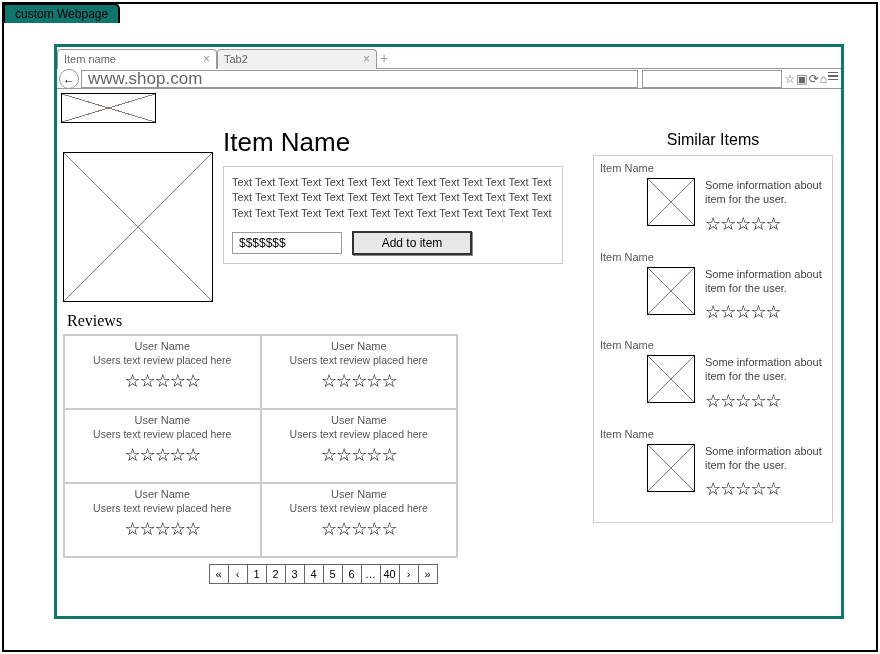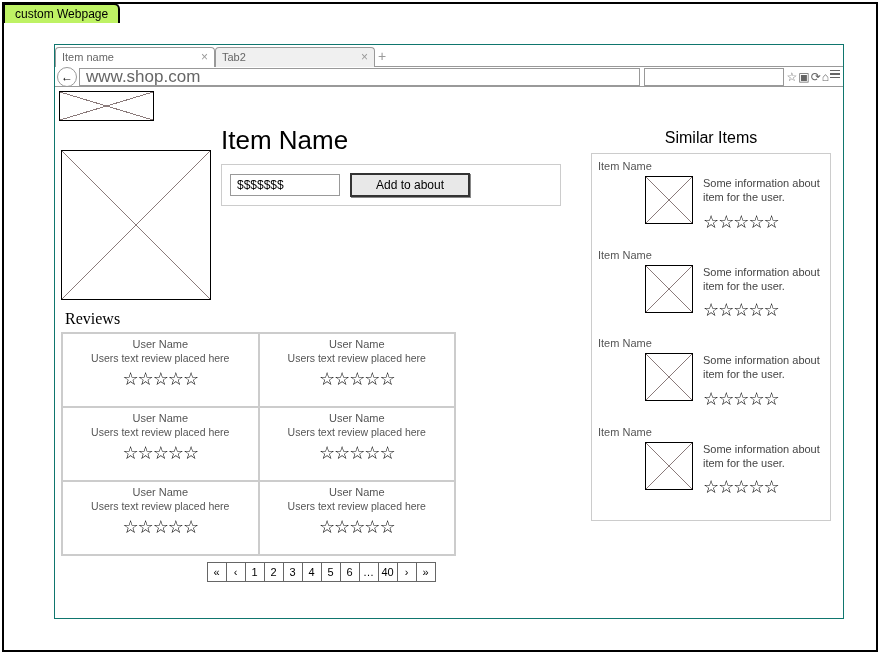--- a/index.html
+++ b/index.html
@@ -1,19 +1,19 @@
 <!DOCTYPE html>
 <html><head>
 <meta charset="utf-8">
 <style>
 * { box-sizing: border-box; margin: 0; padding: 0; }
 body { font-family: Arial, sans-serif; font-size: 12px; background: #fff; width: 880px; height: 654px; position: relative; }
 .outer-frame { border: 2px solid #000; width: 876px; height: 650px; position: absolute; top: 2px; left: 2px; }
-.tab-label { position: absolute; top: -1px; left: -1px; background: #bef264; border: 2px solid #000; border-bottom: none; padding: 2px 10px; font-size: 12px; border-top-right-radius: 6px; }
-.browser-frame { border: 1px solid #0f766e; position: absolute; top: 40px; left: 50px; width: 790px; height: 575px; }
+.tab-label { position: absolute; top: -1px; left: -1px; background: #0f766e; border: 2px solid #000; border-bottom: none; padding: 2px 10px; font-size: 12px; border-top-right-radius: 6px; }
+.browser-frame { border: 3px solid #0f766e; position: absolute; top: 40px; left: 50px; width: 790px; height: 575px; }
 .tabs-row { display: flex; align-items: center; border-bottom: 1px solid #999; height: 22px; }
 .tab { display: flex; align-items: center; justify-content: space-between; width: 160px; height: 20px; border: 1px solid #999; border-bottom: none; border-top-left-radius: 4px; border-top-right-radius: 4px; margin-top: 2px; margin-left: 0; padding: 0 6px; font-size: 11px; color: #666; background: #fff; }
 .tab.inactive { background: #f0f0f0; }
 .tab .close { font-size: 12px; color: #999; cursor: pointer; }
 .add-tab { width: 14px; text-align: center; color: #999; font-size: 14px; cursor: pointer; }
 .addr-row { display: flex; align-items: center; height: 20px; border-bottom: 1px solid #999; }
 .back-btn { width: 20px; height: 20px; border: 1px solid #999; border-radius: 50%; display: flex; align-items: center; justify-content: center; font-size: 12px; margin: 0 2px; cursor: pointer; }
 .url-bar { flex: 1; height: 18px; border: 1px solid #999; padding: 0 6px; font-size: 17px; color: #666; display: flex; align-items: center; }
 .search-box { width: 140px; height: 18px; border: 1px solid #999; margin-left: 4px; }
 .toolbar-icons { display: flex; gap: 1px; padding: 0 3px; }
@@ -94,23 +94,24 @@
 
     <div class="logo-placeholder x-box"></div>
 
     <div class="content">
       <div class="left-col">
         <div class="product-row">
           <div class="product-image x-box"></div>
           <div class="product-info">
             <h1 class="product-title">Item Name</h1>
             <div class="product-box">
+              <div class="product-desc">Text Text Text Text Text Text Text Text Text Text Text Text Text Text Text Text Text Text Text Text Text Text Text Text Text Text Text Text Text Text Text Text Text Text Text Text Text Text Text Text Text Text</div>
               <div class="price-row">
                 <input class="price-input" value="$$$$$$$" style="">
-                <button class="add-cart-btn">Add to about</button>
+                <button class="add-cart-btn">Add to item</button>
               </div>
             </div>
           </div>
         </div>
 
         <div class="reviews-label">Reviews</div>
         <div class="reviews-grid" id="reviews-grid">
             <div class="review-cell">
               <div class="review-user">User Name</div>
               <div class="review-text">Users text review placed here</div>

